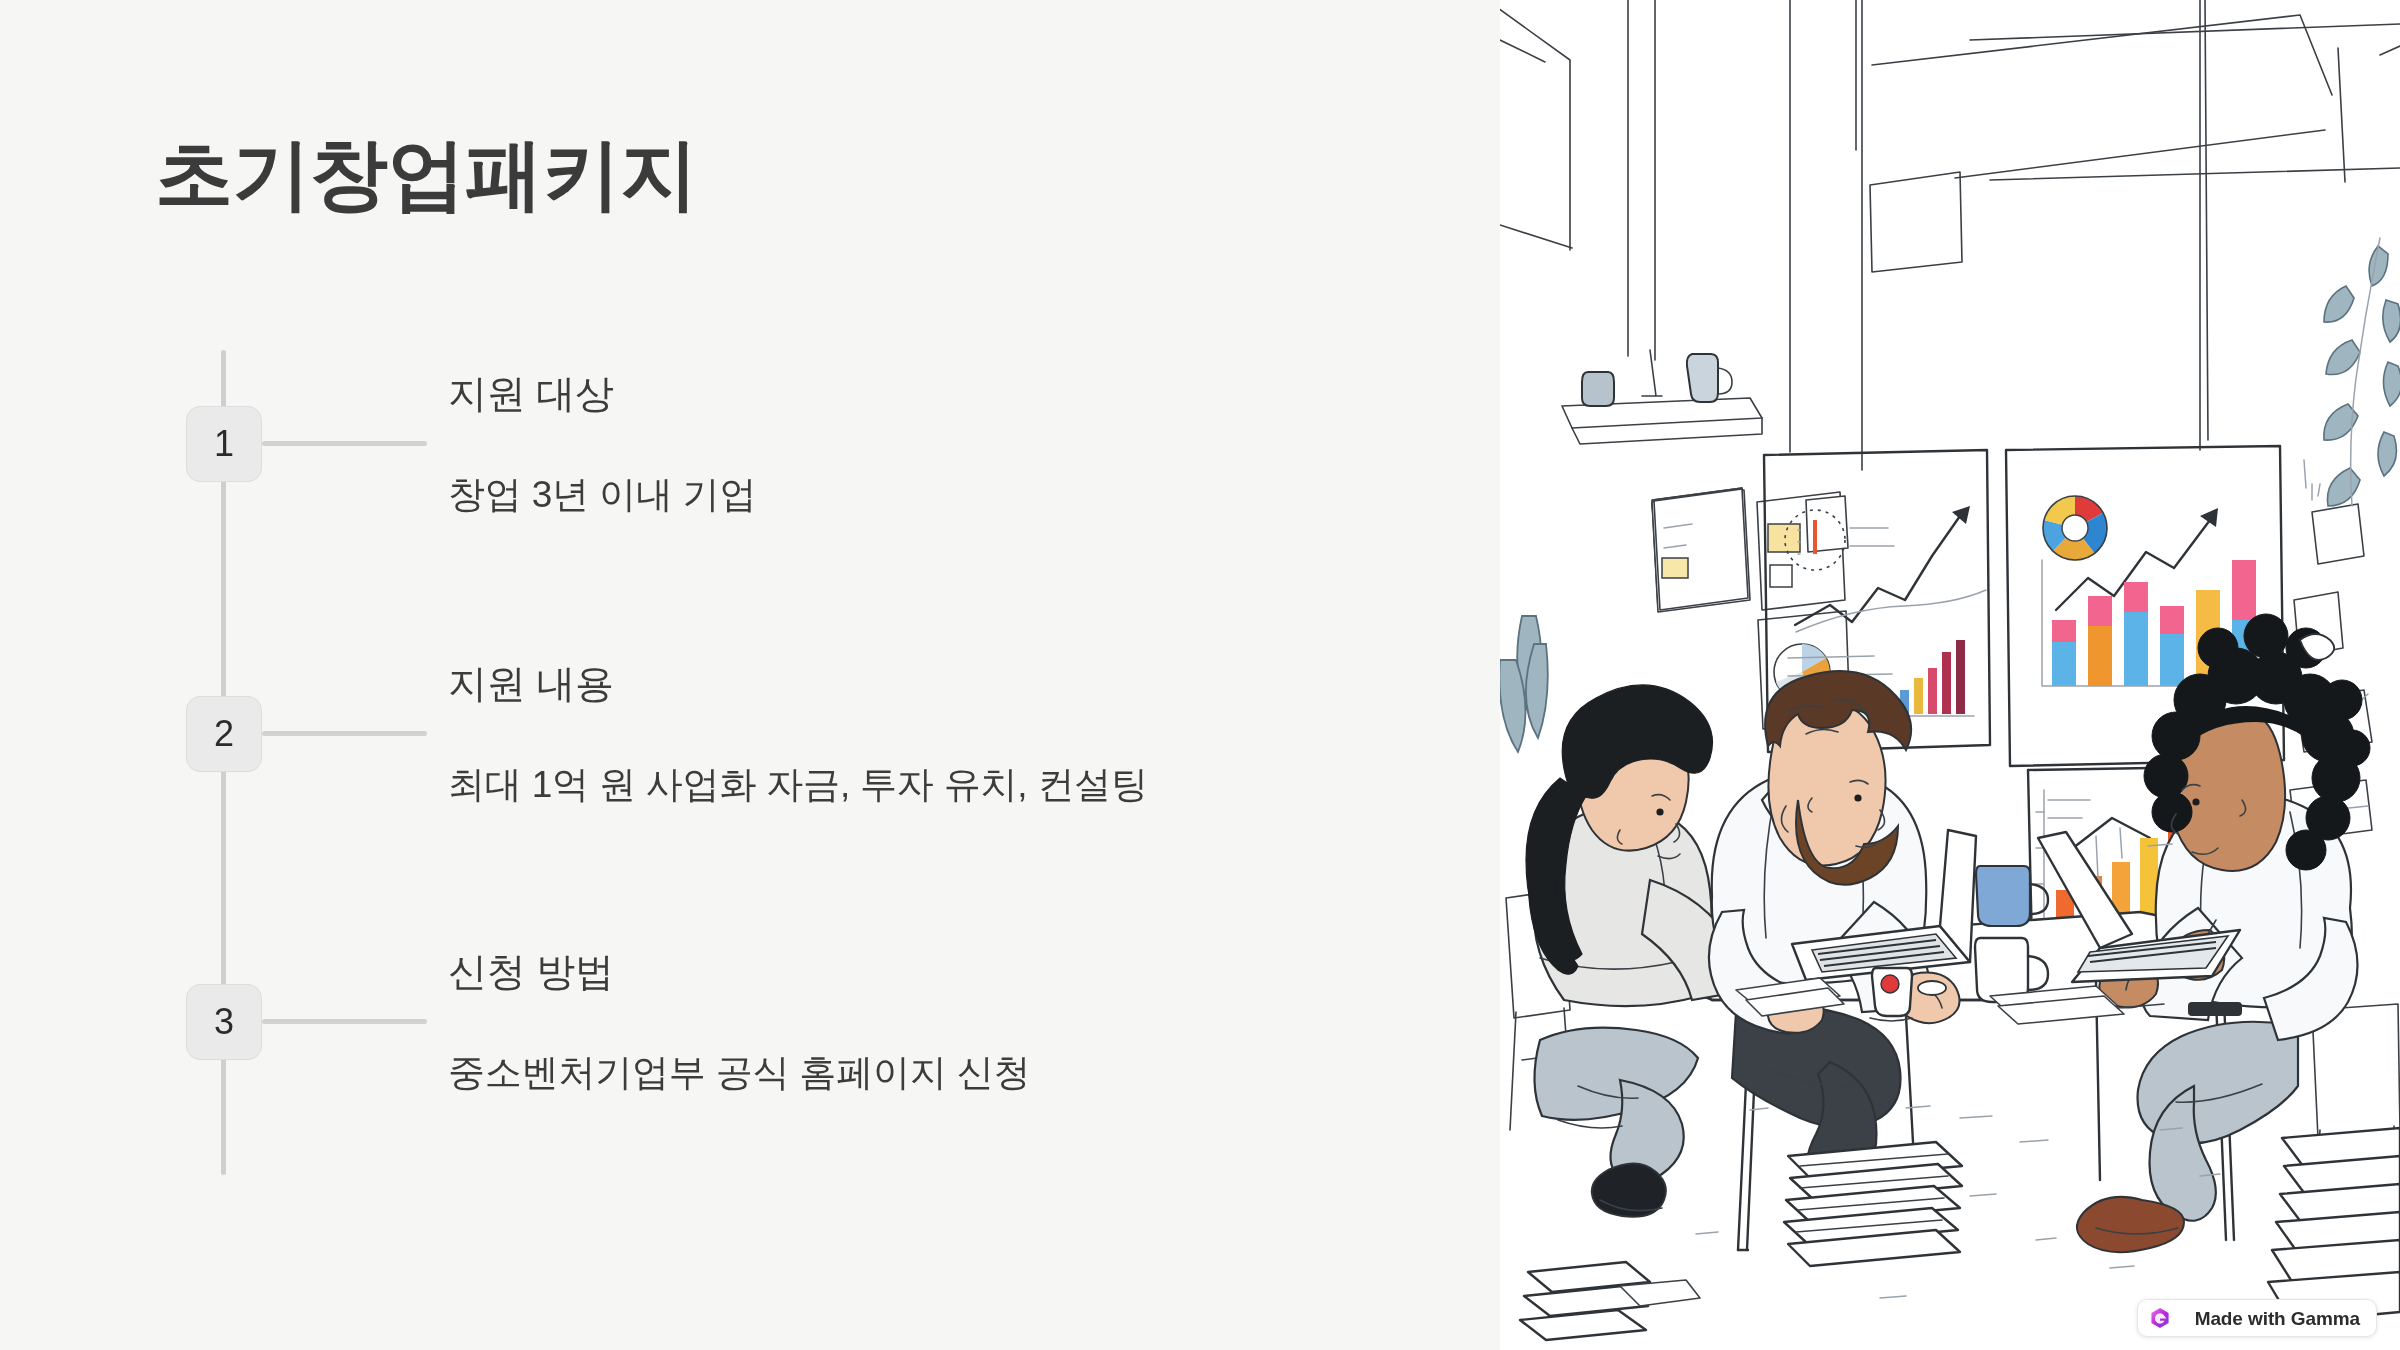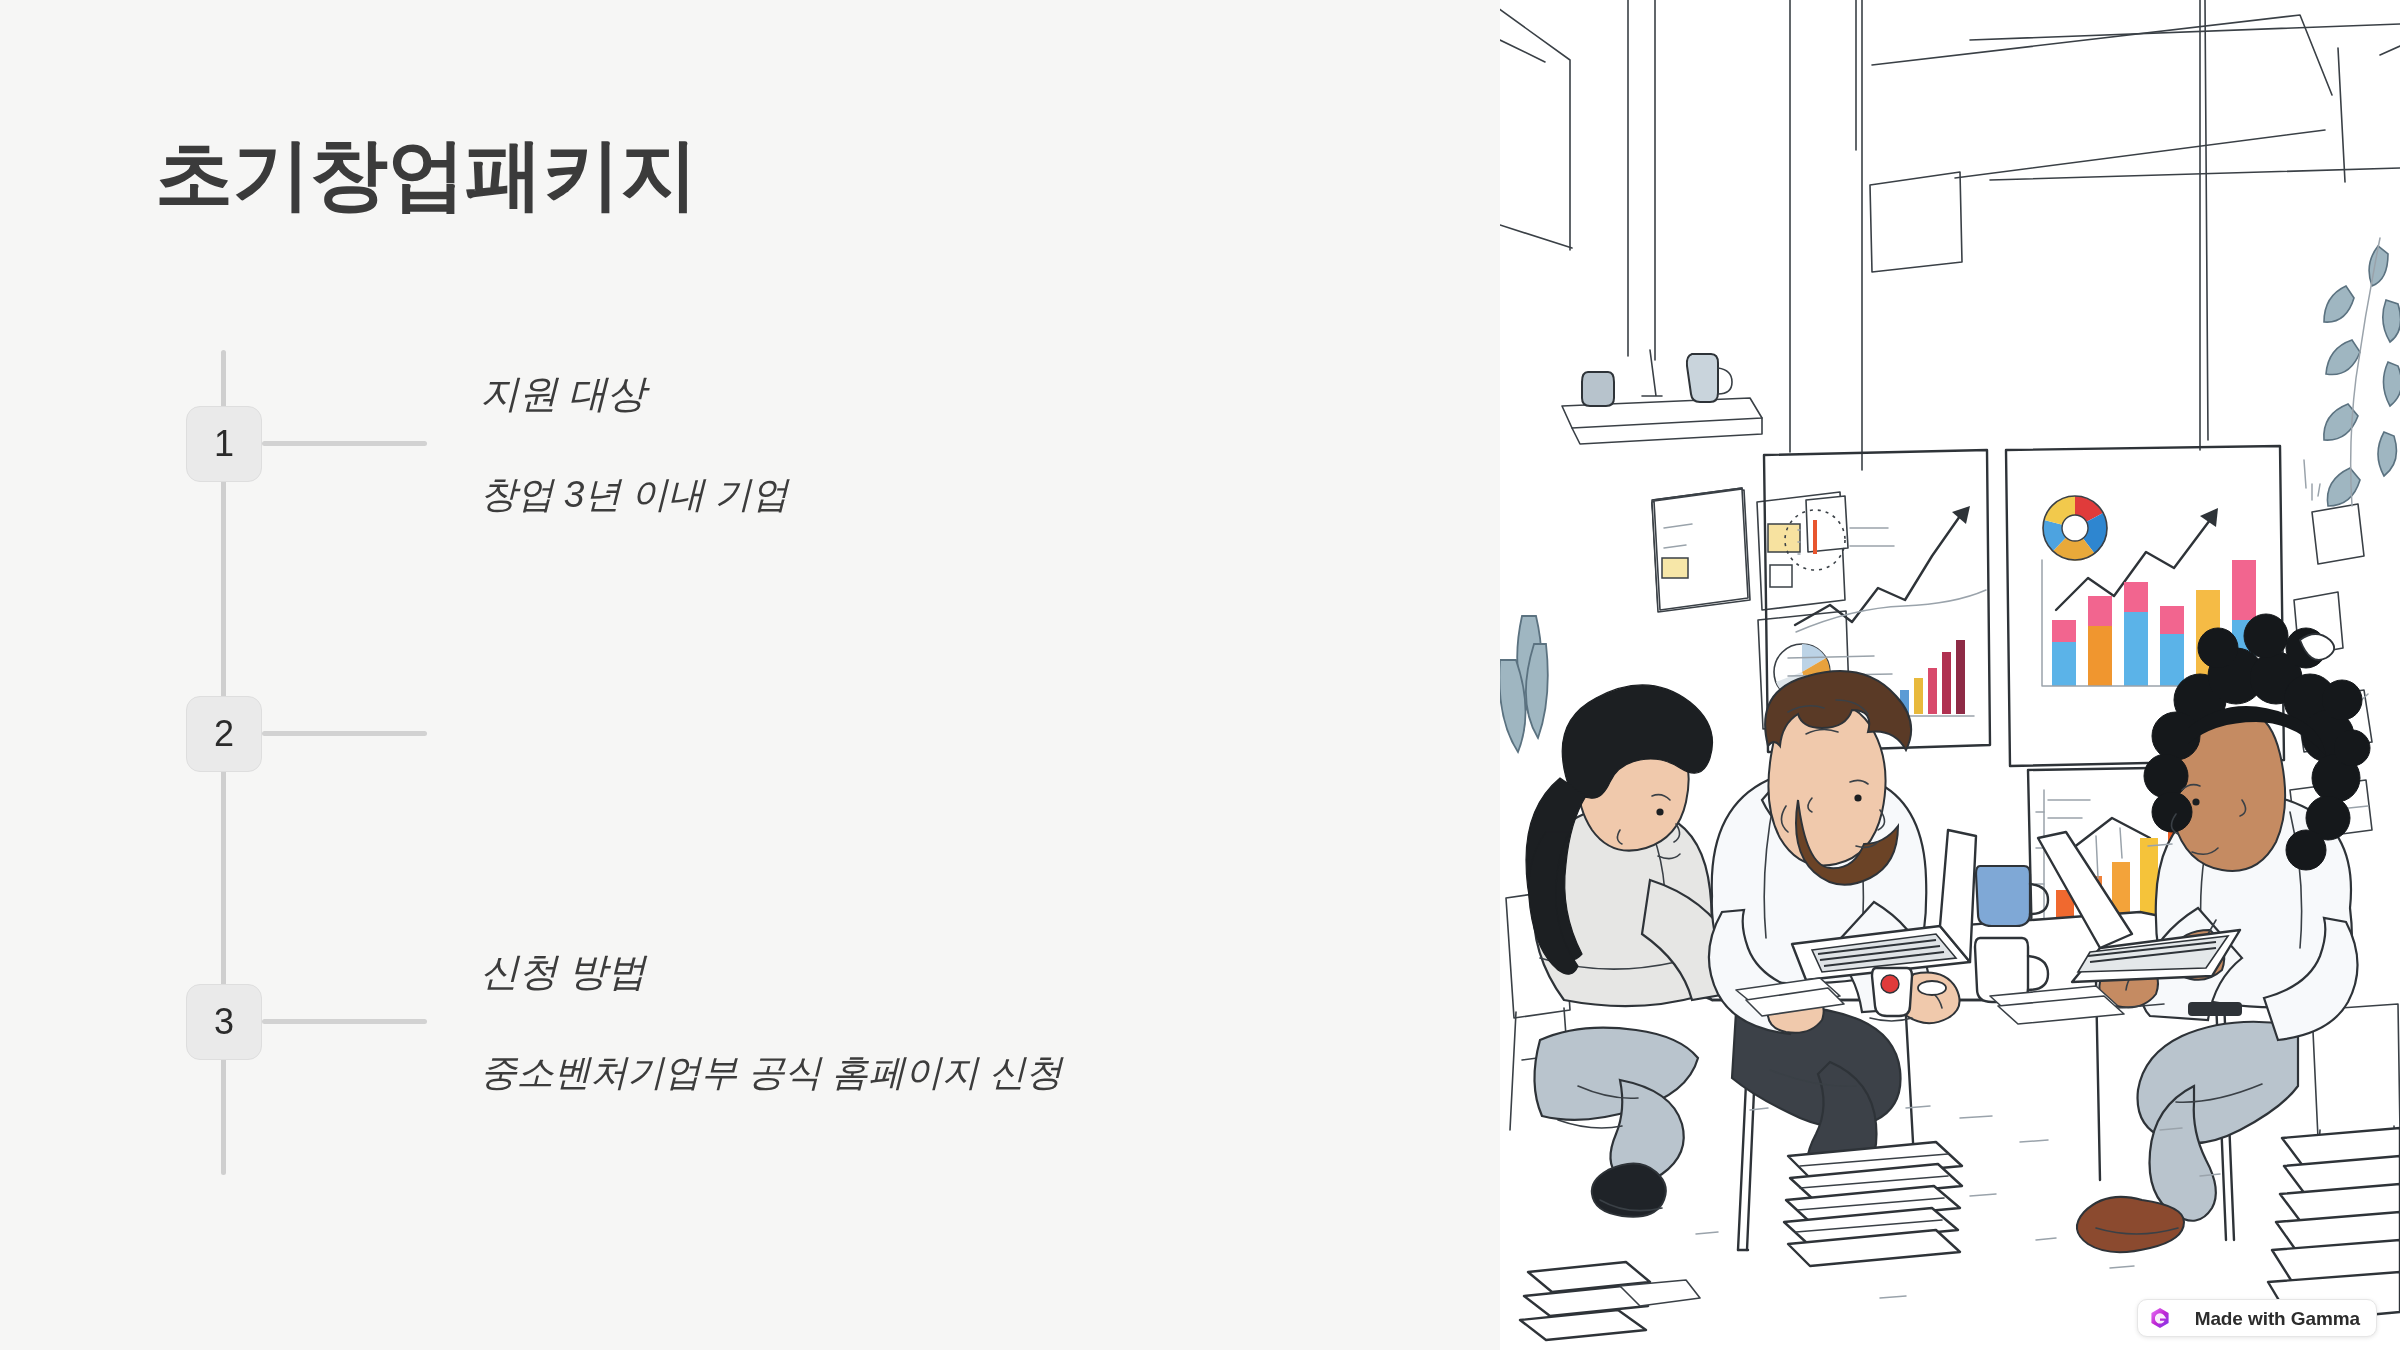--- a/index.html
+++ b/index.html
@@ -96,24 +96,23 @@
     left: 262px;
     top: 73px;
     width: 165px;
     height: 5px;
     background: #d2d2d2;
     border-radius: 3px;
   }
 
   .tl-text {
     position: absolute;
-    left: 480px;
+    left: 448px;
     top: 0;
     width: 1000px;
-    font-style: italic;
   }
 
   .tl-heading {
     font-size: 39px;
     font-weight: 400;
     color: #3c3c3c;
     line-height: 1.35;
     letter-spacing: -0.2px;
     white-space: nowrap;
   }
@@ -182,20 +181,24 @@
         <div class="tl-connector"></div>
         <div class="tl-text">
           <div class="tl-heading">지원 대상</div>
           <div class="tl-body">창업 3년 이내 기업</div>
         </div>
       </div>
 
       <div class="tl-item i1">
         <div class="tl-badge">2</div>
         <div class="tl-connector"></div>
+        <div class="tl-text">
+          <div class="tl-heading">지원 내용</div>
+          <div class="tl-body">최대 1억 원 사업화 자금, 투자 유치, 컨설팅</div>
+        </div>
       </div>
 
       <div class="tl-item i2">
         <div class="tl-badge">3</div>
         <div class="tl-connector"></div>
         <div class="tl-text">
           <div class="tl-heading">신청 방법</div>
           <div class="tl-body">중소벤처기업부 공식 홈페이지 신청</div>
         </div>
       </div>

